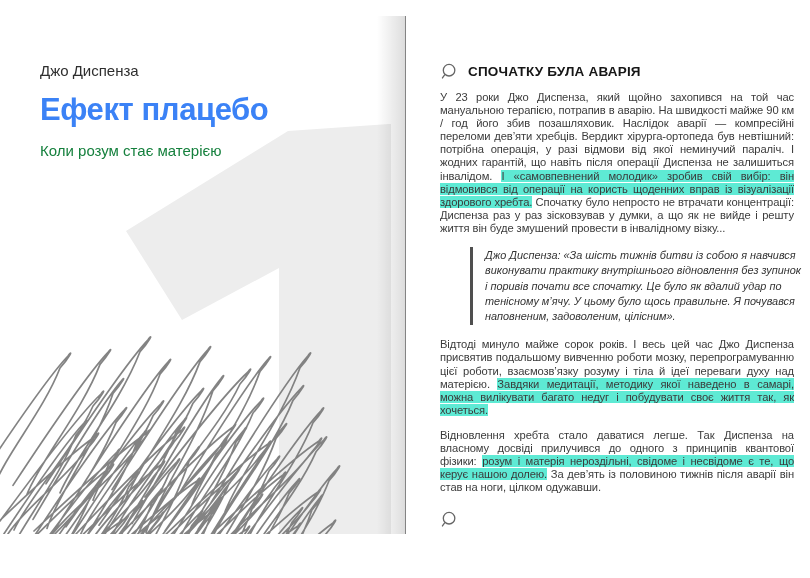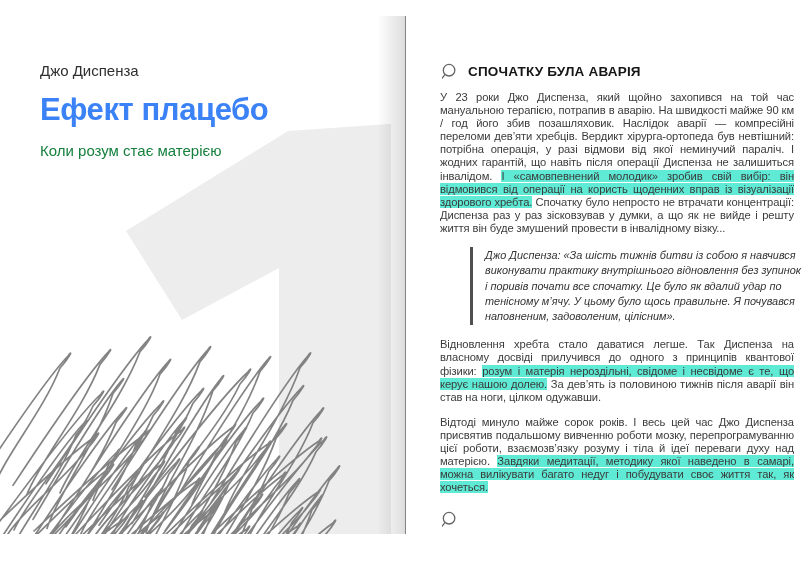--- a/index.html
+++ b/index.html
@@ -53,22 +53,22 @@
     <div class="content">
         <div class="heading">
           <svg class="hicon" viewBox="0 0 18 19">
             <circle cx="9.6" cy="7.6" r="6.1" fill="none" stroke="#666" stroke-width="1.4"></circle>
             <path d="M4.9 12.6 L2.6 15.8" stroke="#666" stroke-width="1.4" fill="none" stroke-linecap="round"></path>
           </svg>
           <h2>СПОЧАТКУ БУЛА АВАРІЯ</h2>
         </div>
         <p class="paragraph"><span>У 23 роки Джо Диспенза, який щойно захопився на той час мануальною терапією, потрапив в аварію. На швидкості майже 90 км / год його збив позашляховик. Наслідок аварії — компресійні переломи дев’яти хребців. Вердикт хірурга-ортопеда був невтішний: потрібна операція, у разі відмови від якої неминучий параліч. І жодних гарантій, що навіть після операції Диспенза не залишиться інвалідом. </span><span class="hl">І «самовпевнений молодик» зробив свій вибір: він відмовився від операції на користь щоденних вправ із візуалізації здорового хребта.</span><span> Спочатку було непросто не втрачати концентрації: Диспенза раз у раз зісковзував у думки, а що як не вийде і решту життя він буде змушений провести в інвалідному візку...</span></p>
         <blockquote class="quote"><span>Джо Диспенза: «За шість тижнів битви із собою я навчився виконувати практику внутрішнього відновлення без зупинок і поривів почати все спочатку. Це було як вдалий удар по тенісному м’ячу. У цьому було щось правильне. Я почувався наповненим, задоволеним, цілісним».</span></blockquote>
+        <p class="paragraph"><span>Відтоді минуло майже сорок років. І весь цей час Джо Диспенза присвятив подальшому вивченню роботи мозку, перепрограмуванню цієї роботи, взаємозв’язку розуму і тіла й ідеї переваги духу над матерією. </span><span class="hl">Завдяки медитації, методику якої наведено в самарі, можна вилікувати багато недуг і побудувати своє життя так, як хочеться.</span></p>
         <p class="paragraph"><span>Відновлення хребта стало даватися легше. Так Диспенза на власному досвіді прилучився до одного з принципів квантової фізики: </span><span class="hl">розум і матерія нероздільні, свідоме і несвідоме є те, що керує нашою долею.</span><span> За дев’ять із половиною тижнів після аварії він став на ноги, цілком одужавши.</span></p>
-        <p class="paragraph"><span>Відтоді минуло майже сорок років. І весь цей час Джо Диспенза присвятив подальшому вивченню роботи мозку, перепрограмуванню цієї роботи, взаємозв’язку розуму і тіла й ідеї переваги духу над матерією. </span><span class="hl">Завдяки медитації, методику якої наведено в самарі, можна вилікувати багато недуг і побудувати своє життя так, як хочеться.</span></p>
         <div class="heading">
           <svg class="hicon" viewBox="0 0 18 19">
             <circle cx="9.6" cy="7.6" r="6.1" fill="none" stroke="#666" stroke-width="1.4"></circle>
             <path d="M4.9 12.6 L2.6 15.8" stroke="#666" stroke-width="1.4" fill="none" stroke-linecap="round"></path>
           </svg>
         </div>
         <p class="paragraph"><span>Чому стаються мимовільні ремісії, коли люди виліковуються, не вживаючи ліків? Чому люди одужують, приймаючи порожню пігулку чи ін’єкцію фізрозчину? Тому що вони вірять. Вірять у щось зовнішнє.</span></p>
       </div>
     <div class="pagenum">11</div>
   </div>

